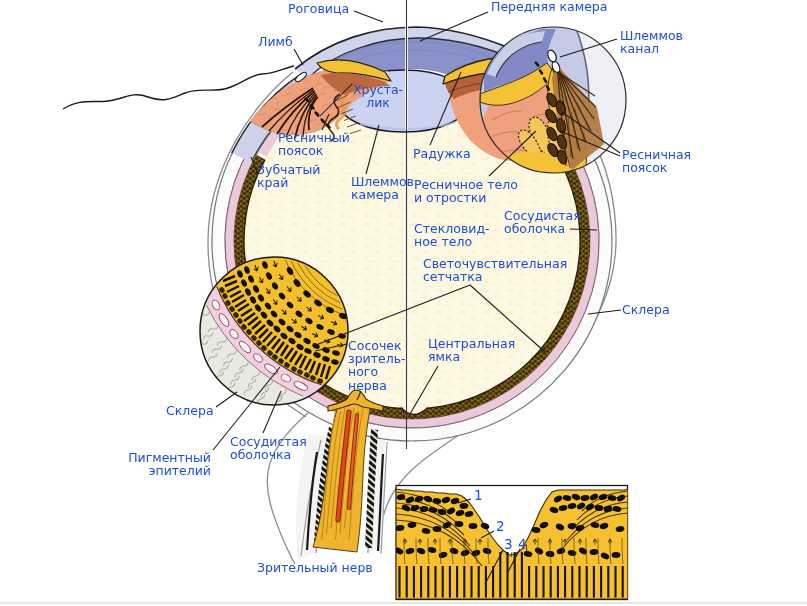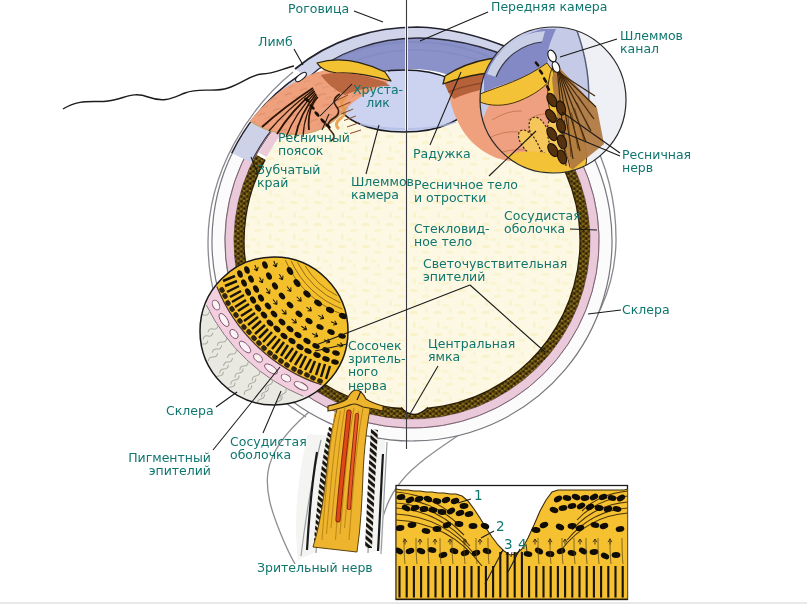--- a/index.html
+++ b/index.html
@@ -1,19 +1,19 @@
 <!DOCTYPE html>
 <html><head>
 <meta charset="utf-8">
 <style>
   html,body{margin:0;padding:0;background:#fff;}
   #stage{position:relative;width:807px;height:606px;background:#ffffff;overflow:hidden;
          font-family:"Liberation Sans",sans-serif;}
   #art{position:absolute;left:0;top:0;}
-  .lbl{position:absolute;color:#0f766e;font-size:12.5px;line-height:13.2px;
+  .lbl{position:absolute;color:#1d4ed8;font-size:12.5px;line-height:13.2px;
        font-family:"DejaVu Sans",sans-serif;white-space:pre-line;}
   .lbl.num{font-size:13.5px;}
 </style>
 </head>
 <body>
 
 <div id="stage">
 <svg id="art" width="807" height="606" viewBox="0 0 807 606" xmlns="http://www.w3.org/2000/svg">
 <defs>
   <pattern id="vitreousTex" width="24" height="22" patternUnits="userSpaceOnUse">
@@ -591,33 +591,33 @@
       <div class="lbl" style="top: 0px; left: 491px;">Передняя камера</div>
       <div class="lbl" style="top: 35px; left: 258px;">Лимб</div>
       <div class="lbl" style="top: 29px; left: 620px;">Шлеммов
 канал</div>
       <div class="lbl" style="top: 83px; left: 378px; transform: translateX(-50%); text-align: center;">Хруста-
 лик</div>
       <div class="lbl" style="top: 131px; left: 278px;">Ресничный
 поясок</div>
       <div class="lbl" style="top: 147px; left: 413px;">Радужка</div>
       <div class="lbl" style="top: 148px; left: 622px;">Ресничная
-нерв</div>
+поясок</div>
       <div class="lbl" style="top: 163px; left: 257px;">Зубчатый
 край</div>
       <div class="lbl" style="top: 175px; left: 351px;">Шлеммов
 камера</div>
       <div class="lbl" style="top: 178px; left: 414px;">Ресничное тело
 и отростки</div>
       <div class="lbl" style="top: 209px; left: 504px;">Сосудистая
 оболочка</div>
       <div class="lbl" style="top: 222px; left: 414px;">Стекловид-
 ное тело</div>
       <div class="lbl" style="top: 257px; left: 423px;">Светочувствительная
-эпителий</div>
+сетчатка</div>
       <div class="lbl" style="top: 303px; left: 622px;">Склера</div>
       <div class="lbl" style="top: 339px; left: 348px;">Сосочек
 зритель-
 ного
 нерва</div>
       <div class="lbl" style="top: 337px; left: 428px;">Центральная
 ямка</div>
       <div class="lbl" style="top: 404px; left: 166px;">Склера</div>
       <div class="lbl" style="top: 435px; left: 230px;">Сосудистая
 оболочка</div>

